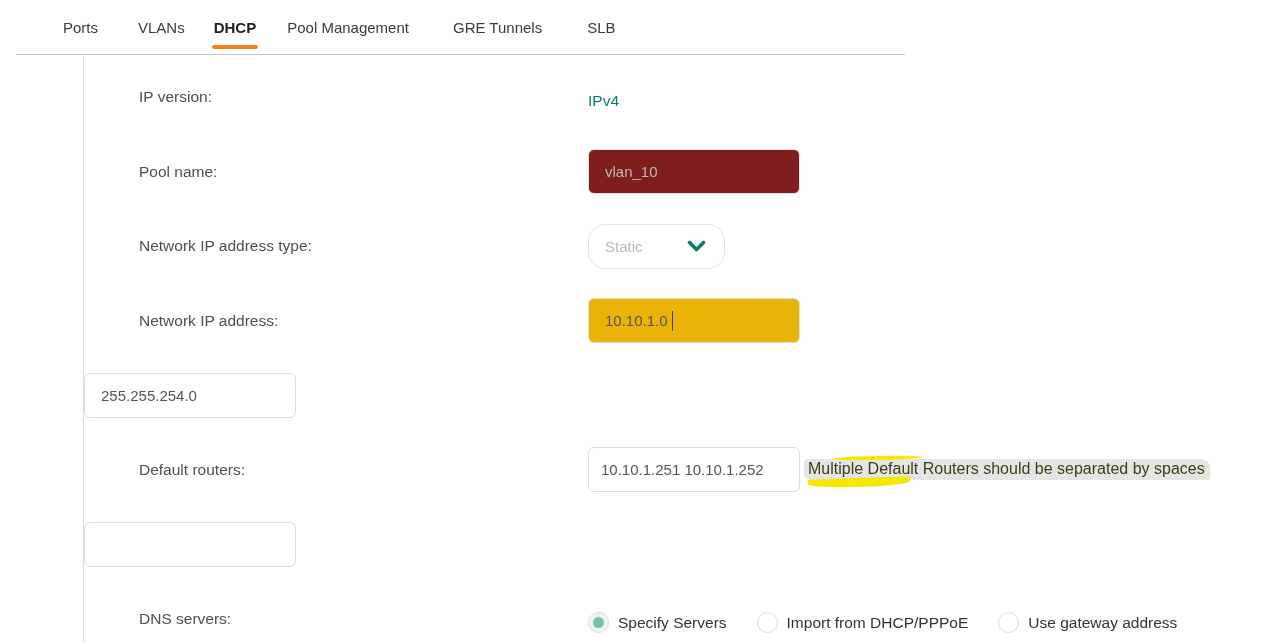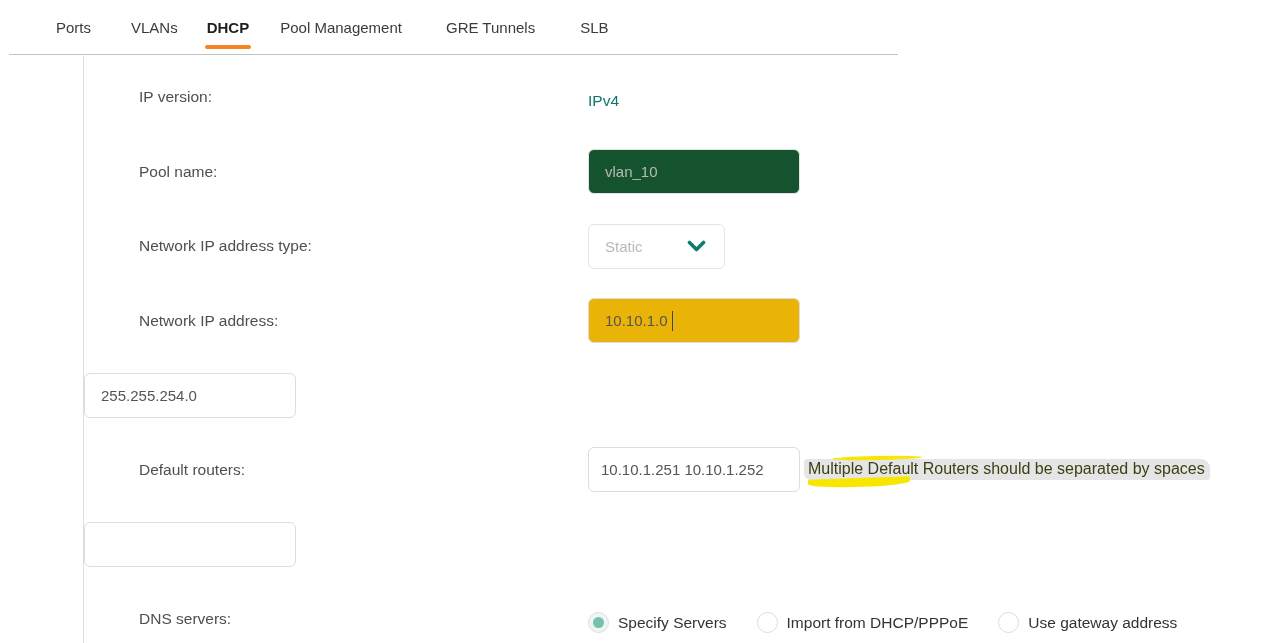--- a/index.html
+++ b/index.html
@@ -1,21 +1,21 @@
 <!DOCTYPE html>
 <html><head>
 <meta charset="utf-8">
 <style>
   * { margin:0; padding:0; box-sizing:border-box; }
   html,body { width:1276px; height:643px; background:#ffffff; overflow:hidden;
               font-family:"Liberation Sans","DejaVu Sans",sans-serif; }
 
   
   .tabbar {
-    position:absolute; left:9px; top:0; width:889px; height:55px;
+    position:absolute; left:16px; top:0; width:889px; height:55px;
     border-bottom:1px solid #c3c3c3;
     display:flex; align-items:center;padding-left:33px;
   }
   .tab {
     position:relative; height:100%; display:flex; align-items:center;
     font-size:15px; color:#3b3b3b; cursor:pointer; white-space:nowrap;
   }
   .tab:nth-child(1){ margin-left:14px; }
   .tab:nth-child(2){ margin-left:40px; }
   .tab:nth-child(3){ margin-left:29px; }
@@ -43,30 +43,30 @@
   }
   .row-control { display:flex; align-items:center; }
 
   .value-text { font-size:15.5px; color:#0f766e; margin-top:7px; }
 
   .tb {
     width:212px; height:45px; border:1px solid #ddd; border-radius:6px;
     padding:0 14px 0 16px; font-size:15px; color:#555; background:#fff;
     font-family:"Liberation Sans","DejaVu Sans",sans-serif; outline:none;
   }
-  .tb.dim { color:#b9b9b9; border-color:#e4e4e4; background:#14532d; }
+  .tb.dim { color:#b9b9b9; border-color:#e4e4e4; background:#7f1d1d; }
   .tb.focused { background:#eab308; }
 
   .input-wrap { position:relative; display:inline-block; }
   .caret {
     position:absolute; left:84px; top:13px; width:1px; height:20px; background:#444;
   }
 
   .select {
-    width:137px; height:45px; border:1px solid #e4e4e4; border-radius:6px;
+    width:137px; height:45px; border:1px solid #e4e4e4; border-radius:17px;
     background:#fff; display:flex; align-items:center; justify-content:space-between;
     padding:0 18px 0 16px; cursor:pointer;
   }
   .select .sel-text { font-size:15px; color:#b9b9b9; }
 
   .hint {
     position:relative; margin-left:4px; font-size:16px; color:#3e3e15;
     background:#e5e5e5; padding:1px 5px 2px 4px; white-space:nowrap;
     border-radius:4px 9px 3px 7px;
   }

